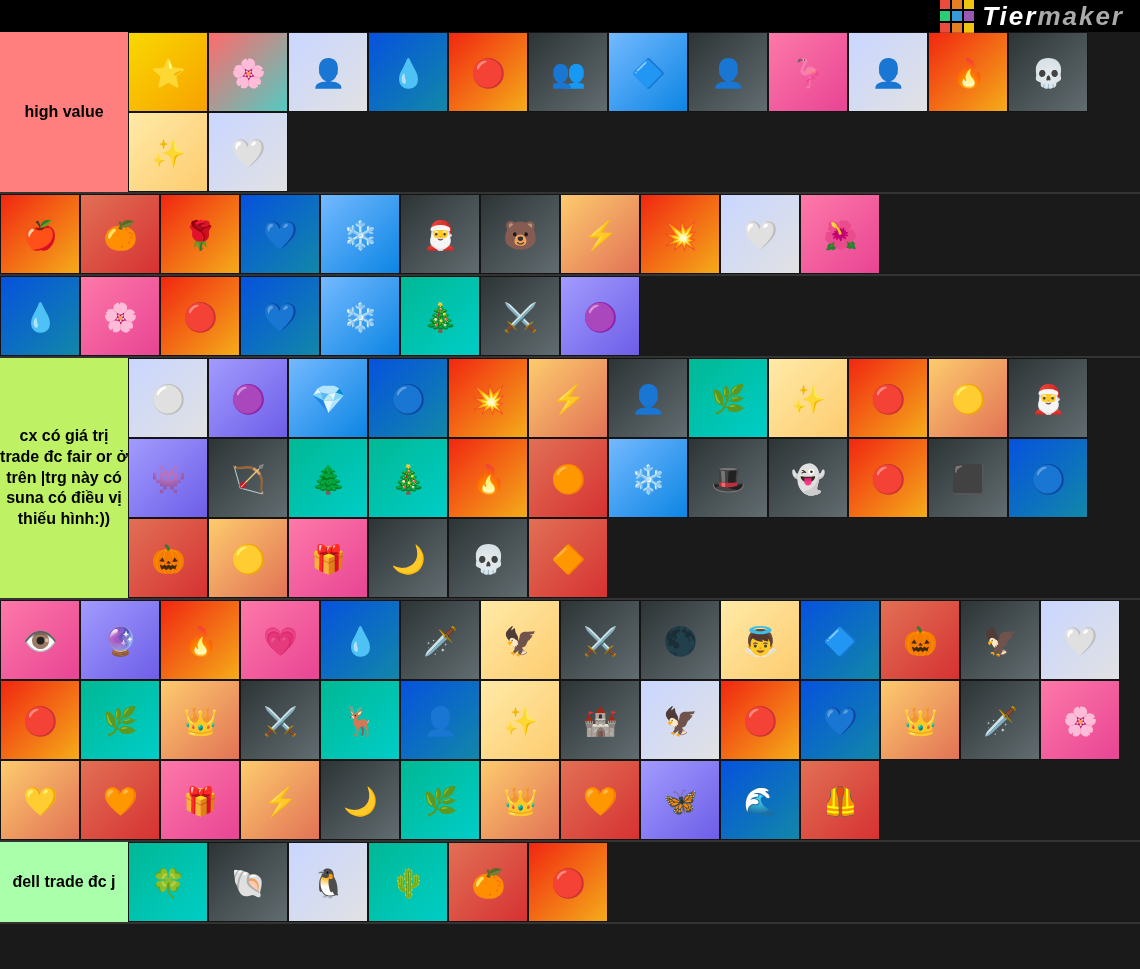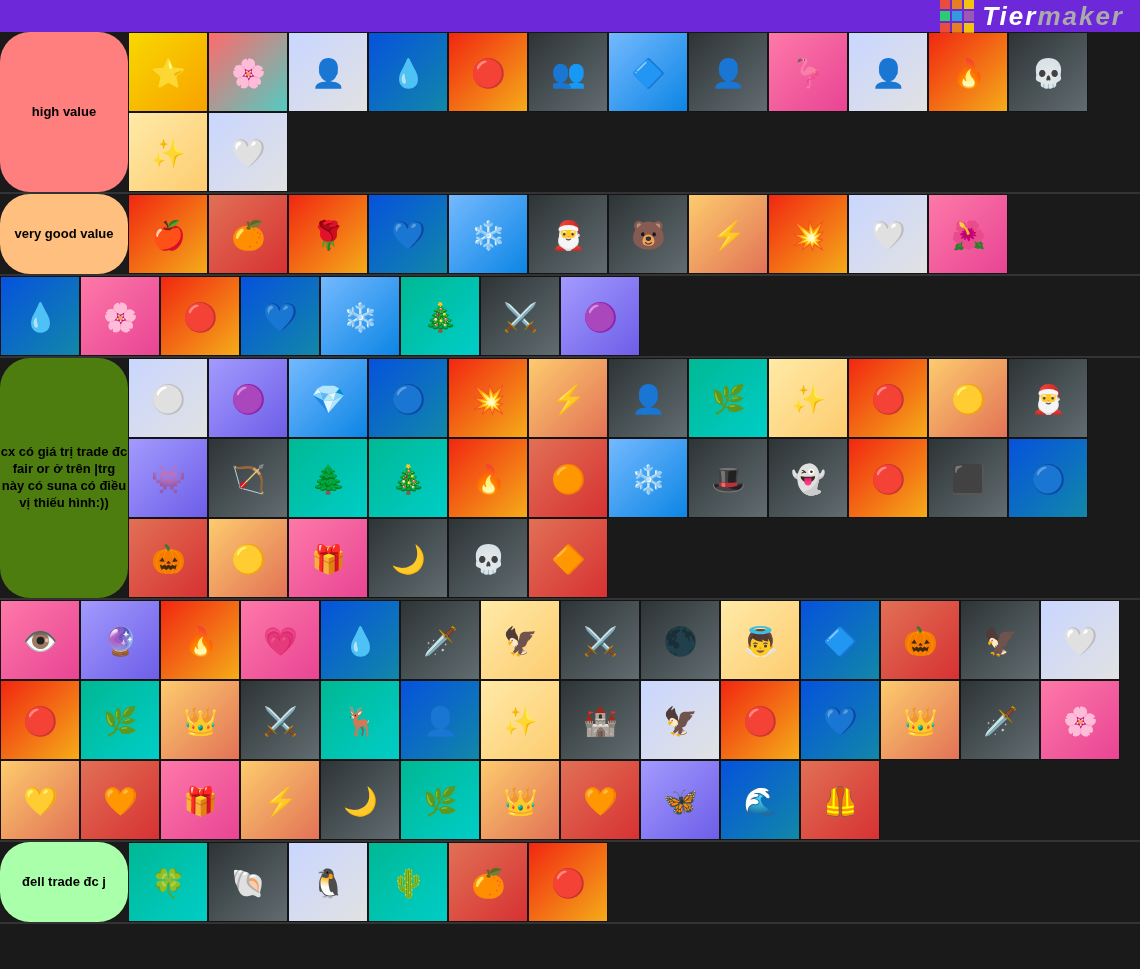--- a/index.html
+++ b/index.html
@@ -5,26 +5,26 @@
     * { margin: 0; padding: 0; box-sizing: border-box; }
     body {
       width: 1140px;
       min-height: 969px;
       background: #1a1a1a;
       font-family: Arial, sans-serif;
       overflow-x: hidden;
     }
 
     .tiermaker-header {
-      background: #6d28d9;
+      background: #000000;
       display: flex;
       justify-content: flex-end;
       align-items: center;
-      padding: 16px 16px;
-      height: 24px;
+      padding: 8px 16px;
+      height: 32px;
     }
 
     .tiermaker-logo {
       display: flex;
       align-items: center;
       gap: 8px;
     }
 
     .logo-grid {
       display: grid;
@@ -48,26 +48,25 @@
       min-height: 80px;
     }
 
     .tier-label {
       width: 128px;
       min-width: 128px;
       display: flex;
       align-items: center;
       justify-content: center;
       text-align: center;
-      font-size: 13px;
+      font-size: 16px;
       font-weight: bold;
       color: #000;
       word-break: break-word;
       line-height: 1.3;
-      border-radius: 30px;
     }
 
     .tier-items {
       display: flex;
       flex-wrap: wrap;
       flex: 1;
       align-content: flex-start;
     }
 
     .tier-item {
@@ -75,21 +74,21 @@
       height: 80px;
       overflow: hidden;
       border: 1px solid rgba(0,0,0,0.2);
       flex-shrink: 0;
     }
 
     
     .tier-high-value { background-color: #ff7f7f; }
     .tier-very-good { background-color: #ffbf7f; }
     .tier-good { background-color: #ffdf7f; }
-    .tier-fair { background-color: #4d7c0f; }
+    .tier-fair { background-color: #bef264; }
     .tier-trade { background-color: #7fff7f; }
     .tier-dell { background-color: #aaffaa; }
 
     
     .item-placeholder {
       width: 80px;
       height: 80px;
       display: flex;
       align-items: center;
       justify-content: center;
@@ -228,21 +227,20 @@
           </div>
         </div>
         <div class="tier-item">
           <div class="item-placeholder item-cloud">
             <div class="item-inner">🤍</div>
           </div>
         </div>
       </div>
     </div>
     <div class="tier-row">
-      <div class="tier-label tier-very-good">very good value</div>
       <div class="tier-items">
         <div class="tier-item">
           <div class="item-placeholder item-fire">
             <div class="item-inner">🍎</div>
           </div>
         </div>
         <div class="tier-item">
           <div class="item-placeholder item-orange">
             <div class="item-inner">🍊</div>
           </div>

